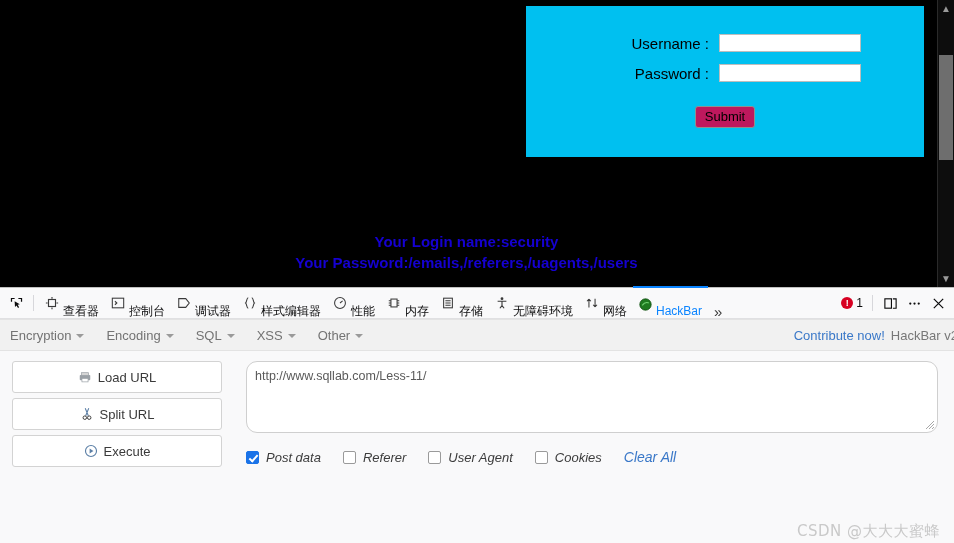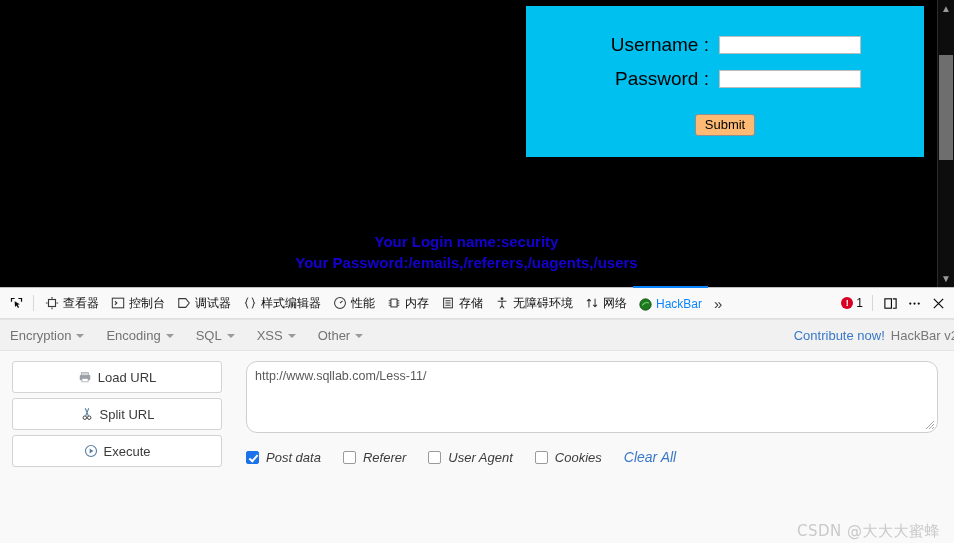--- a/index.html
+++ b/index.html
@@ -6,40 +6,40 @@
   body{width:954px;height:543px;overflow:hidden;background:#fff;
        font-family:"Liberation Sans",sans-serif;}
   #app{position:relative;width:954px;height:543px;}
 
   
   .page{position:absolute;left:0;top:0;width:954px;height:287px;background:#000;overflow:hidden;}
   .login-box{position:absolute;left:526px;top:6px;width:398px;height:151px;background:#00c0f0;}
   .form-row{display:flex;align-items:center;justify-content:center;}
   .form-row.r1{margin-top:28px;}
   .form-row.r2{margin-top:12px;}
-  .f-label{color:#000;font-size:19px;text-align:right;width:120px;padding-right:10px;
+  .f-label{color:#000;font-size:15px;text-align:right;width:120px;padding-right:10px;
            font-family:"Liberation Sans",sans-serif;}
   .f-input{width:142px;height:18px;background:#fff;border:1px solid #bdbdbd;box-sizing:border-box;}
   .submit-wrap{text-align:center;margin-top:24px;}
-  .submit-btn{display:inline-block;background:#fdba74;border:1px solid #8f8f8f;border-radius:3px;
+  .submit-btn{display:inline-block;background:#be185d;border:1px solid #8f8f8f;border-radius:3px;
               font-size:13px;color:#000;padding:2px 9px 3px 9px;font-family:"Liberation Sans",sans-serif;}
   .blue-msg{position:absolute;left:0;top:231px;width:933px;text-align:center;
             color:#1500d1;font-weight:bold;font-size:15px;line-height:21px;}
 
   
   .pg-scroll{position:absolute;right:0;top:0;width:16px;height:287px;background:#0d0d0d;border-left:1px solid #2a2a2a;}
   .pg-arrow{width:16px;height:17px;color:#9a9a9a;font-size:10px;text-align:center;line-height:17px;}
   .pg-thumb{position:absolute;left:1px;top:55px;width:14px;height:105px;background:#6e6e6e;}
 
   
   .devtools{position:absolute;left:0;top:287px;width:954px;height:256px;background:#f9f9fa;
             border-top:1px solid #c0c0c0;}
   .dt-toolbar{display:flex;align-items:center;height:30px;background:#f9f9fa;
               border-bottom:1px solid #e0e0e2;padding:0 4px;position:relative;}
-  .dt-tool{display:flex;align-items:center;height:29px;padding:16px 6px;color:#0c0c0d;font-size:12px;
+  .dt-tool{display:flex;height:29px;padding:16px 6px;color:#0c0c0d;font-size:12px;
            white-space:nowrap;box-sizing:border-box;}
   .dt-tool .ic{display:inline-flex;align-items:center;justify-content:center;margin-right:4px;}
   .dt-tool .lbl{font-size:12px;}
   .dt-tool.active{color:#0a84ff;border-top:2px solid #0a84ff;height:30px;}
   .dt-tool.active .lbl{color:#0a84ff;}
   .dt-sep{width:1px;height:16px;background:#d7d7db;margin:0 5px;}
   .spacer{flex:1 1 auto;}
   .err-badge{display:flex;align-items:center;font-size:12px;color:#0c0c0d;padding:0 4px;}
   .err-dot{width:12px;height:12px;border-radius:50%;background:#d70022;color:#fff;font-size:9px;
            font-weight:bold;display:flex;align-items:center;justify-content:center;margin-right:3px;

